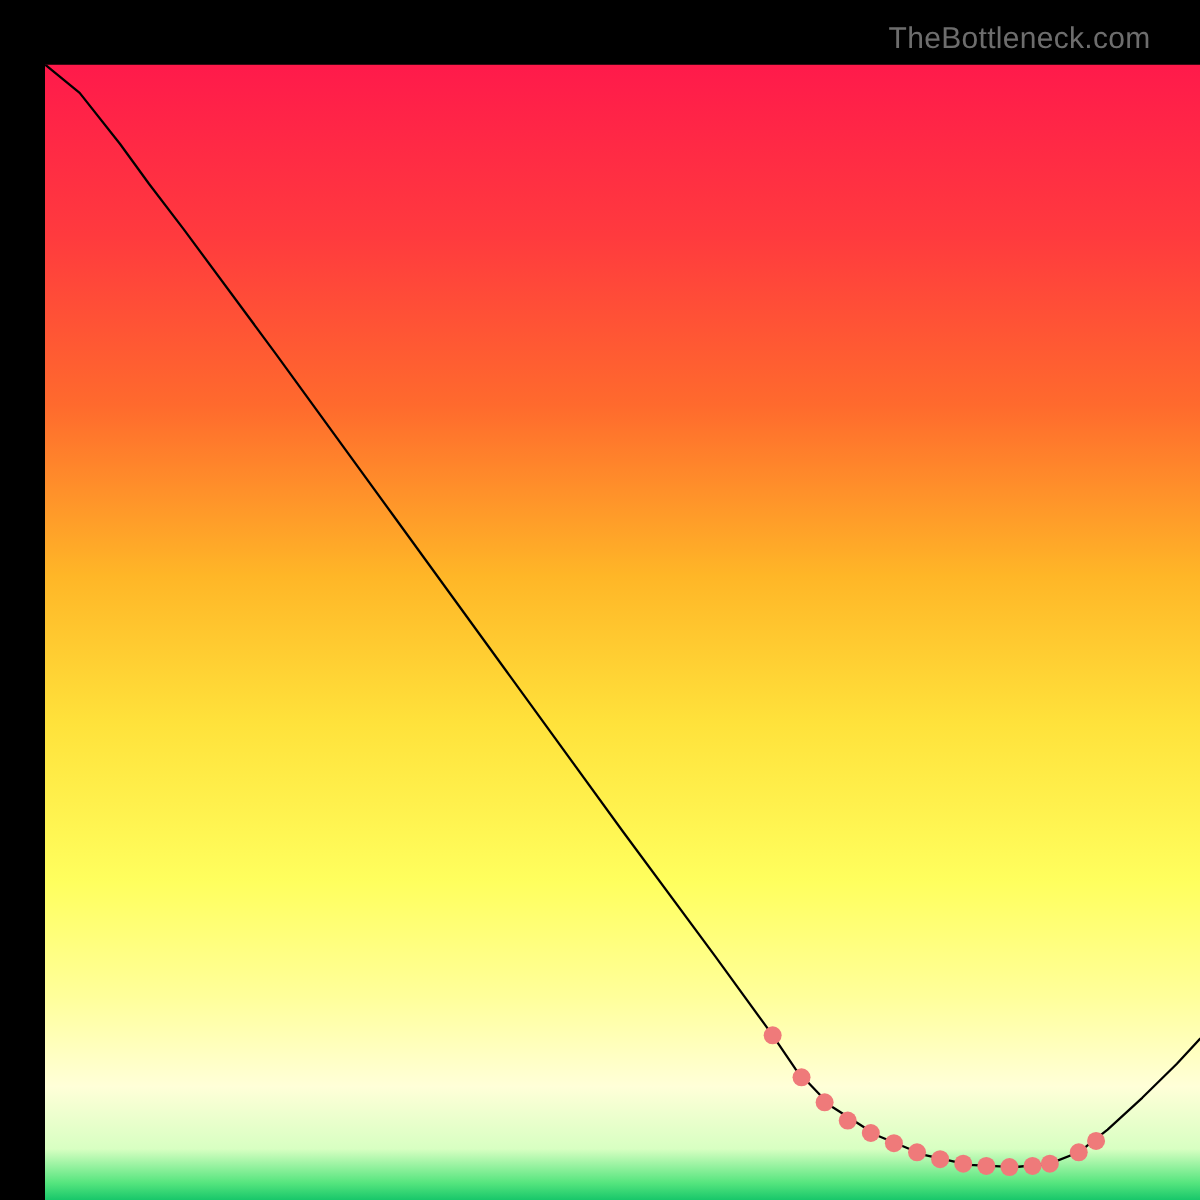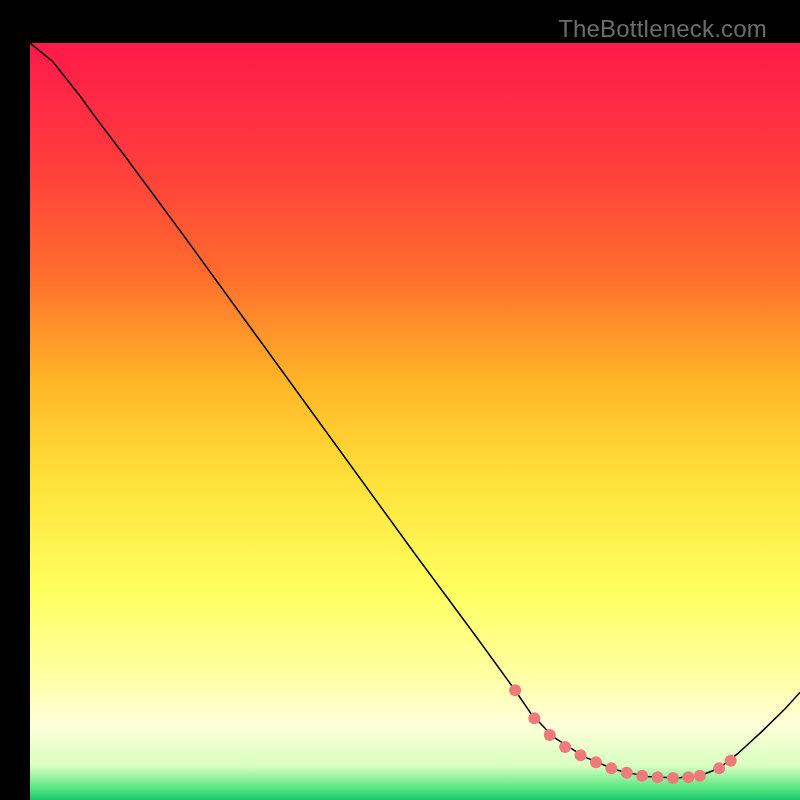--- a/index.html
+++ b/index.html
@@ -17,21 +17,21 @@
     top: 15px;
     width: 770px;
     height: 770px;
     background: #000;
   }
   .watermark {
     position: absolute;
     top: 0px;
     right: 18px;
     color: #6d6d6d;
-    font-size: 24px;
+    font-size: 20px;
     font-weight: 500;
     letter-spacing: 0.2px;
     z-index: 10;
   }
   .plot {
     position: absolute;
     left: 15px;
     top: 28px;
     width: 770px;
     height: 757px;

